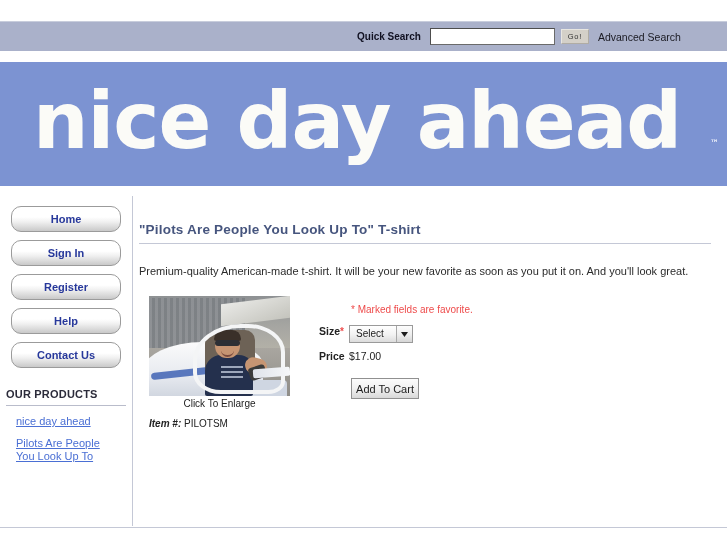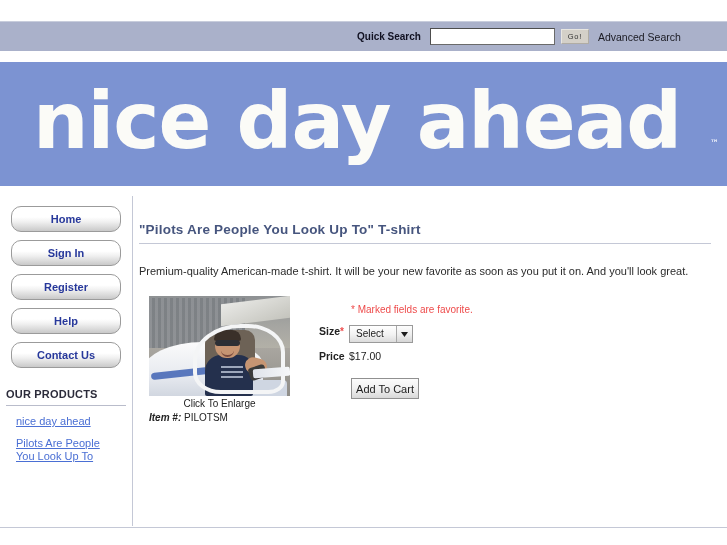--- a/index.html
+++ b/index.html
@@ -341,21 +341,21 @@
     transform: rotate(-4deg);
   }
   .photo-caption {
     width: 141px;
     margin-top: 2px;
     text-align: center;
     font-size: 10px;
     color: #222222;
   }
   .item-number {
-    margin-top: 3px;
+    margin-top: 9px;
     font-size: 10px;
     color: #222222;
   }
   .item-number .lbl {
     font-style: italic;
     font-weight: bold;
   }
 
   .form-block {
     position: absolute;

